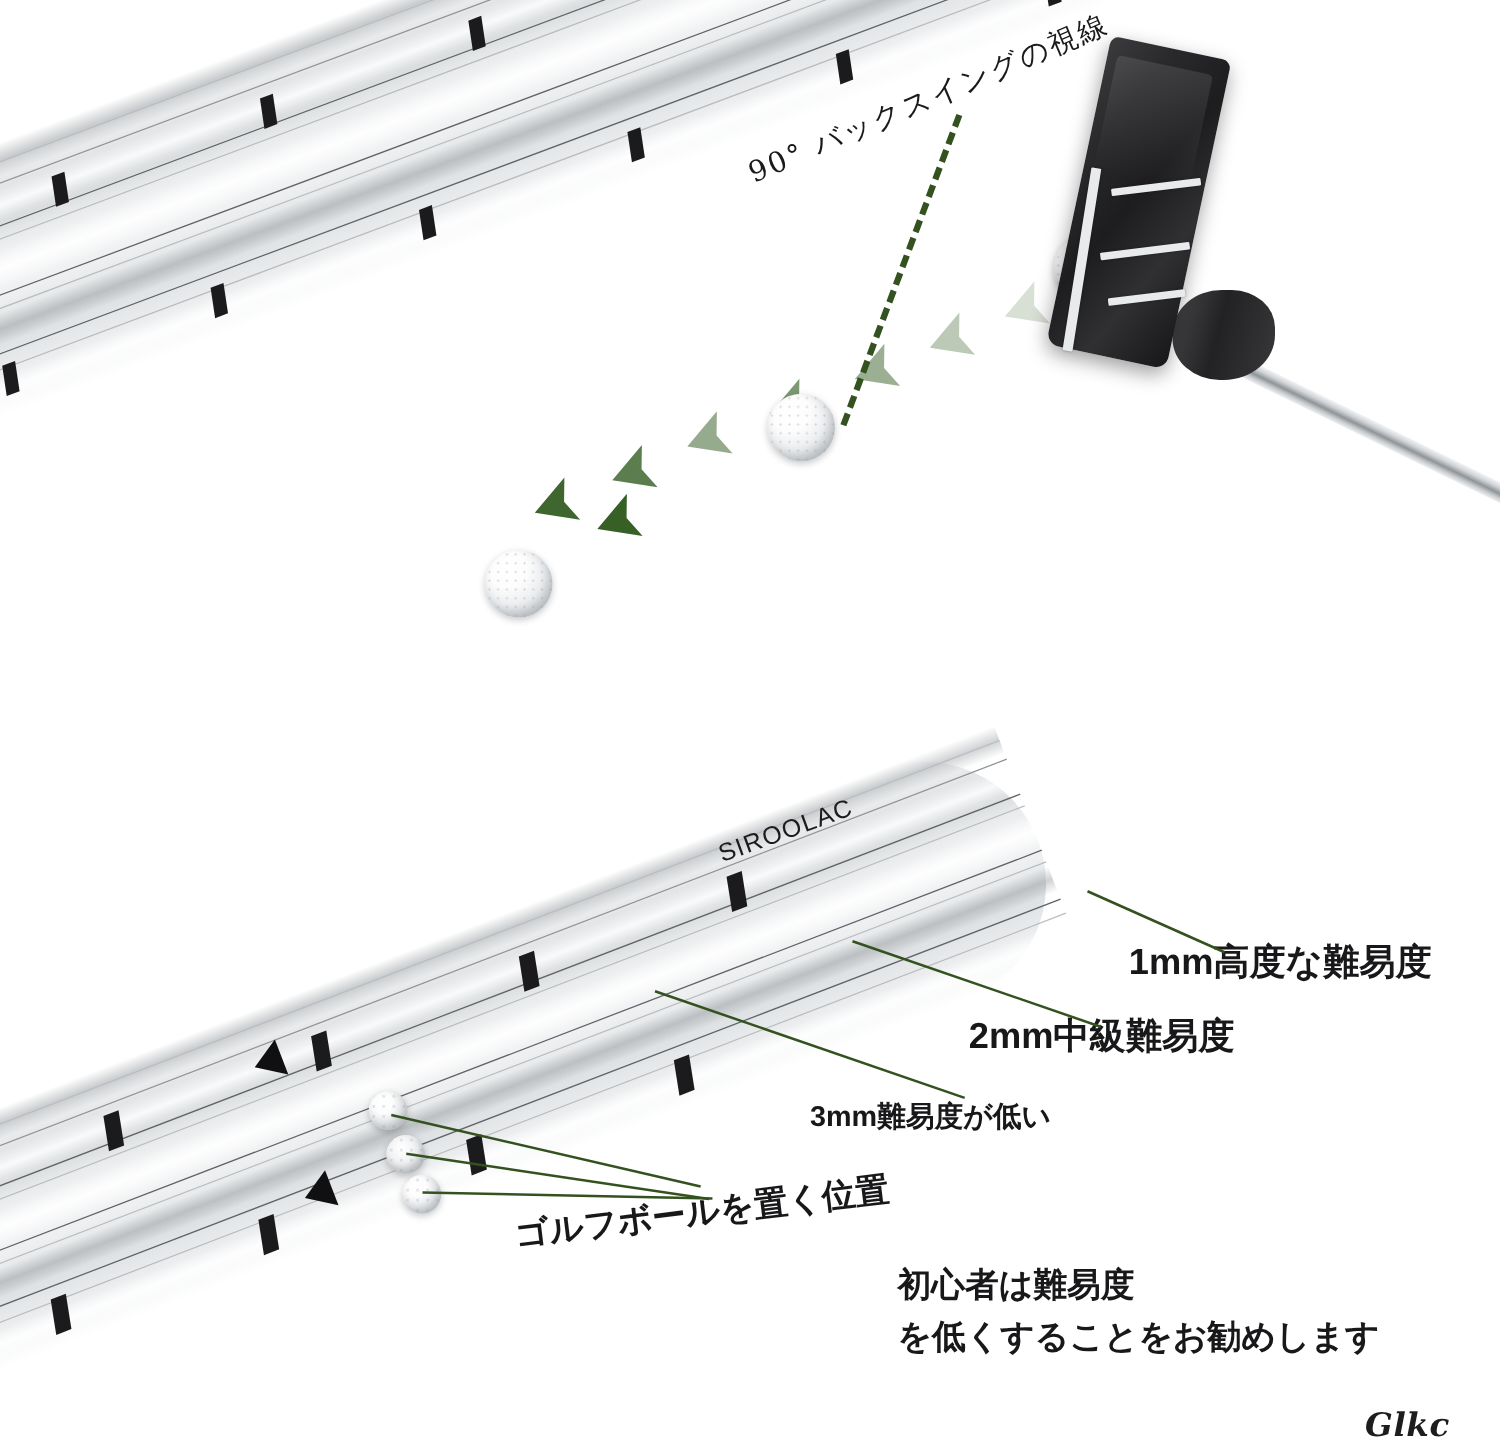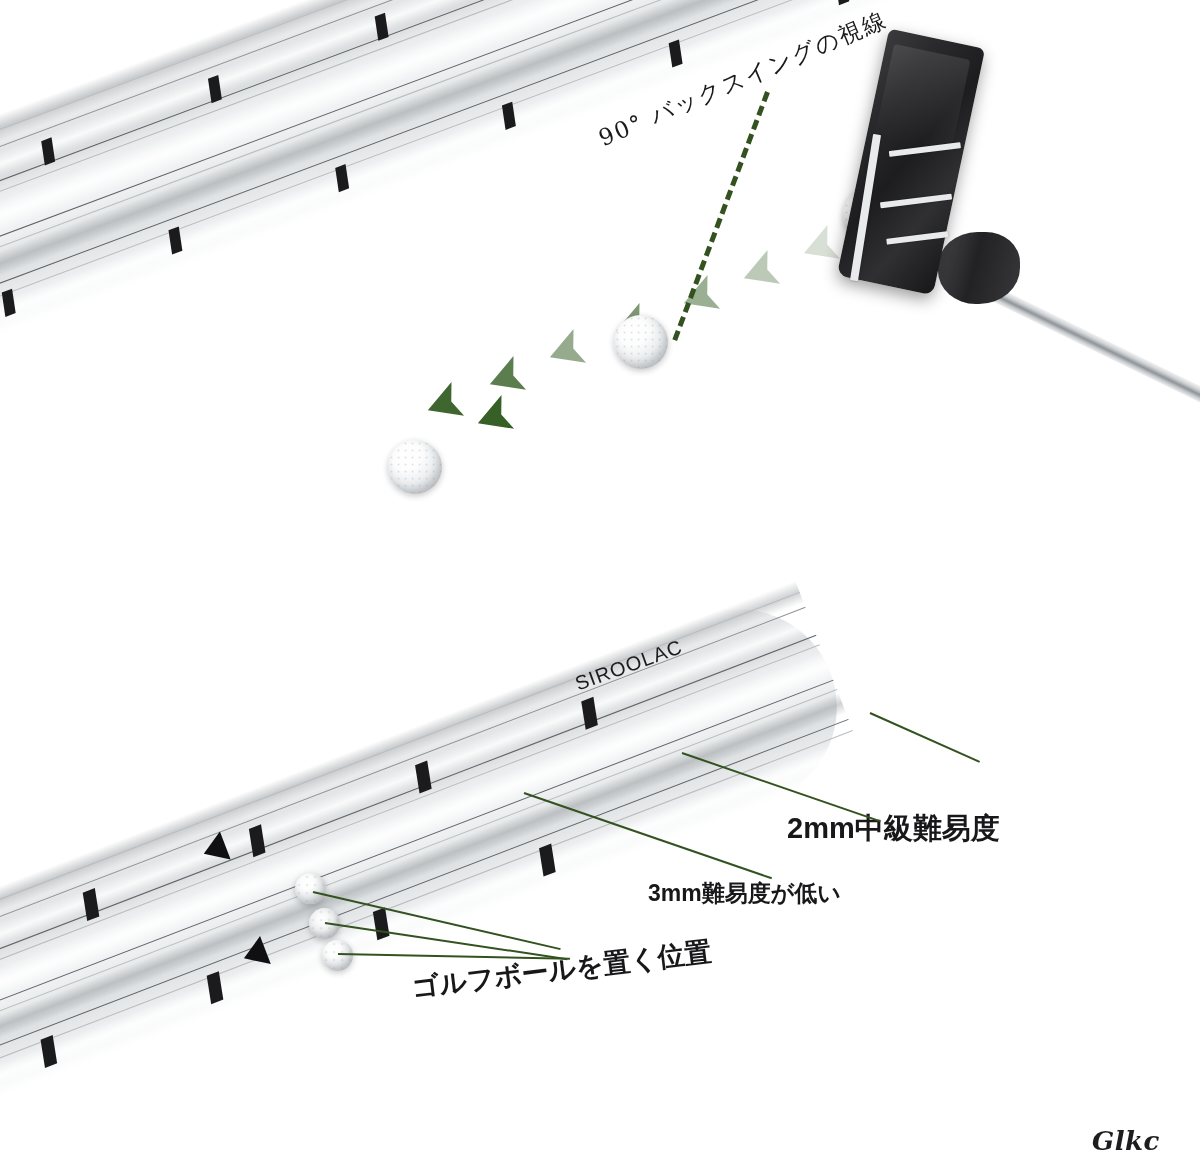--- a/index.html
+++ b/index.html
@@ -285,21 +285,24 @@
   <div class="leader" style="left:524px; top:792px; width:262px; transform:rotate(19deg); z-index:30;"></div>
 
   <div class="leader" style="left:313px; top:891px; width:254px; transform:rotate(13deg); z-index:30;"></div>
   <div class="leader" style="left:325px; top:922px; width:245px; transform:rotate(8.5deg); z-index:30;"></div>
   <div class="leader" style="left:338px; top:953px; width:232px; transform:rotate(1.2deg); z-index:30;"></div>
 
   <div id="front-view-title" style="left:68px; top:92px;">正面</div>
 
   <div id="sight-label" style="left:600px; top:124px; transform:rotate(-23deg);">90°  バックスイングの視線</div>
 
-  <div class="label" style="left:775px; top:809px; font-size:29px;margin-left:12px;">2mm中級難易度</div>
+  <div class="label" style="left:903px; top:750px; font-size:29px;">1mm高度な難易度</div>
+  <div class="label" style="left:775px; top:809px; font-size:29px;">2mm中級難易度</div>
   <div class="label" style="left:648px; top:878px; font-size:23px;">3mm難易度が低い</div>
 
   <div id="ball-pos-label" style="left:412px; top:970px; transform:rotate(-7deg);">ゴルフボールを置く位置</div>
 
+  <div id="advice-note" style="left:718px; top:1008px;">初心者は難易度
+を低くすることをお勧めします</div>
 
   <div id="watermark" style="left:1092px; top:1126px;">Glkc</div>
 
 </div>
 
 </body></html>

